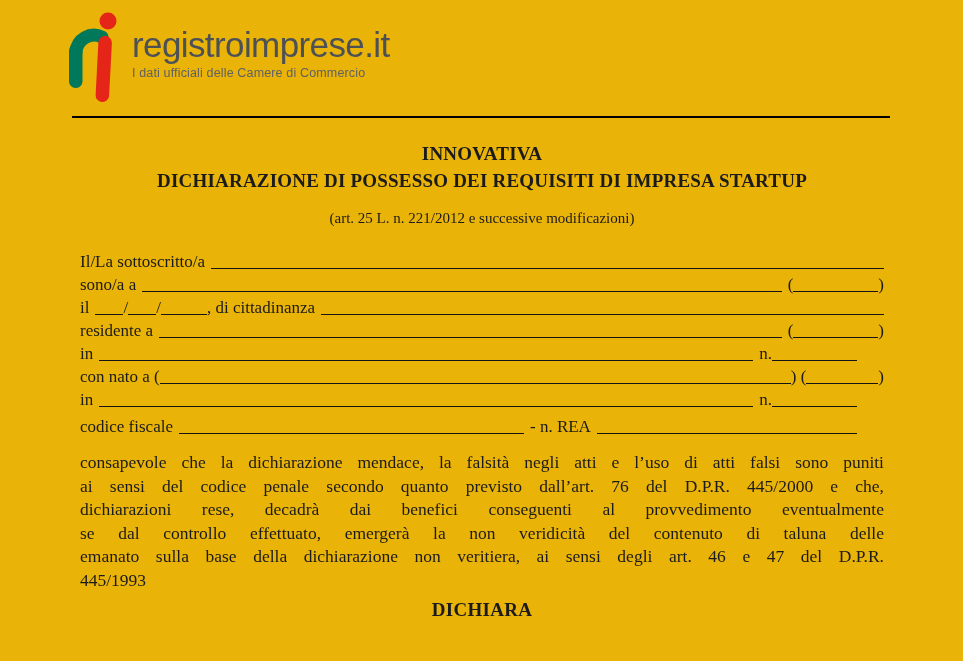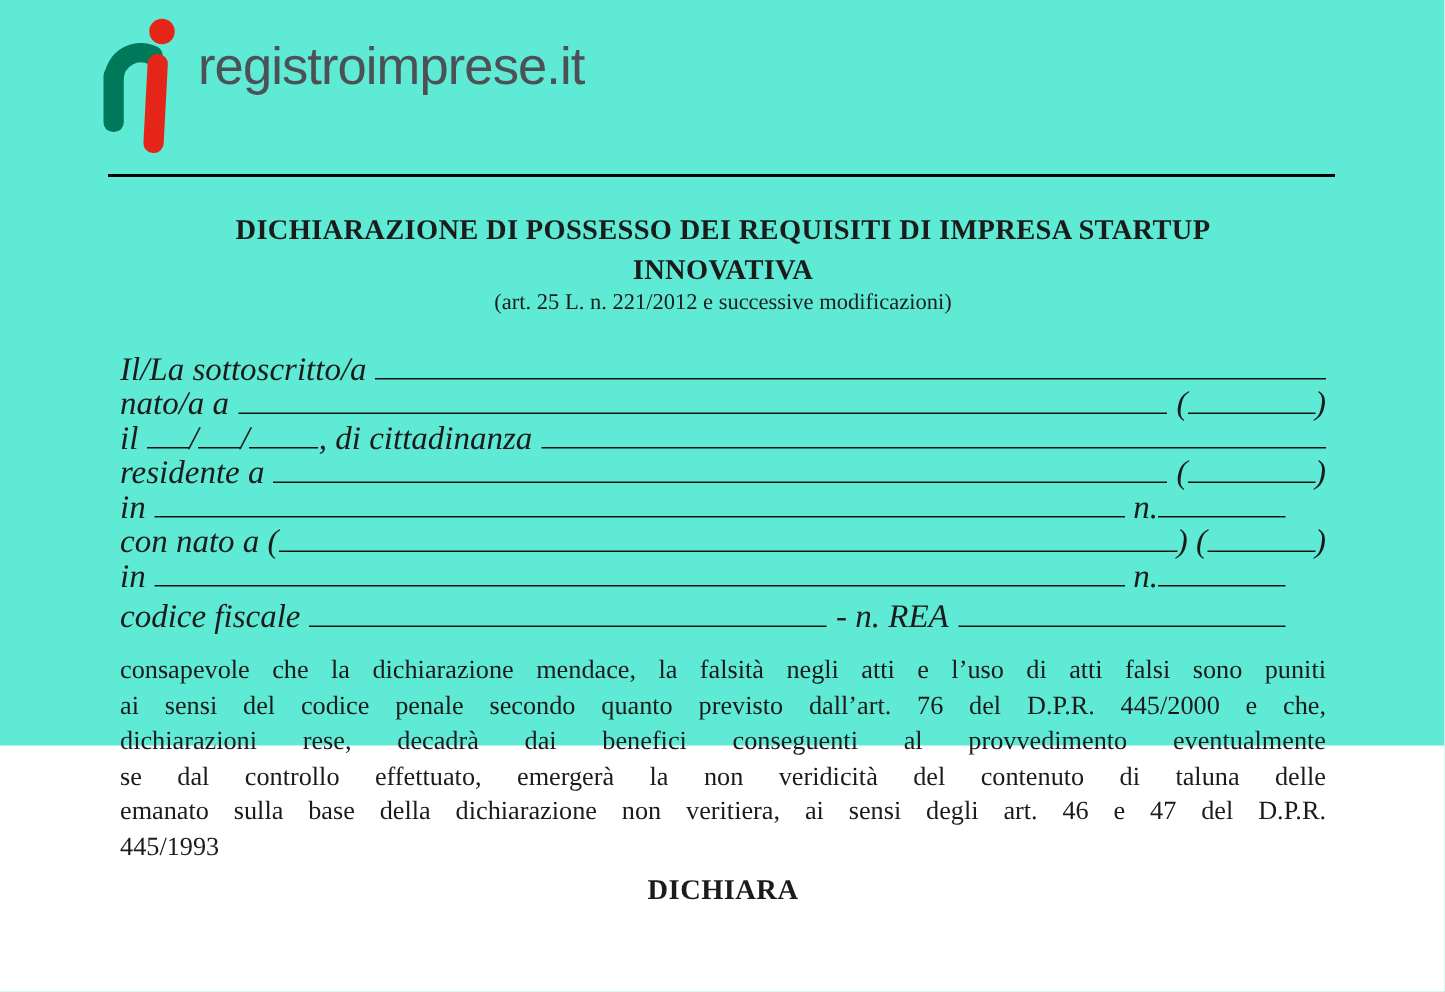--- a/index.html
+++ b/index.html
@@ -1,37 +1,37 @@
 <!DOCTYPE html>
 <html><head>
 <meta charset="utf-8">
 <style>
   html,body{margin:0;padding:0;background:#ffffff;}
   body{
     width:963px;height:661px;overflow:hidden;
     font-family:"Liberation Serif",serif;color:#1b1b1b;
     -webkit-font-smoothing:antialiased;
   }
-  .page{position:relative;width:963px;height:497px;background:#5eead4;}
+  .page{position:relative;width:963px;height:661px;background:#eab308;}
 
   
   .logo{position:absolute;left:66px;top:10px;display:flex;align-items:flex-start;}
   .logo-mark{display:block;flex:0 0 auto;}
   .logo-text{margin-left:12px;font-family:"Liberation Sans",sans-serif;}
   .wordmark{font-size:35px;line-height:38px;color:#4c5156;letter-spacing:-0.6px;margin-top:16px;}
   .tagline{font-size:12.5px;line-height:15px;color:#5e6163;margin-top:2px;letter-spacing:0.15px;}
 
   .rule{position:absolute;left:72px;top:116px;width:818px;height:0;border:none;border-top:2px solid #000;margin:0;}
 
   
   .content{position:absolute;left:80px;top:136px;width:804px;}
   .title{font-weight:bold;font-size:19px;line-height:27px;text-align:center;margin-top:4px;letter-spacing:0.2px;}
-  .subtitle{font-size:15px;text-align:center;margin-top:0;}
+  .subtitle{font-size:15px;text-align:center;margin-top:16px;}
 
-  .form{margin-top:22px;font-size:22px;font-style:italic;}
+  .form{margin-top:22px;font-size:17px;}
   .row{display:flex;align-items:flex-end;height:23px;white-space:nowrap;}
   .lbl{line-height:21px;}
   .blank{border-bottom:1.5px solid #141414;height:2px;margin-bottom:3px;flex:0 0 auto;}
   .grow{flex:1 1 auto;}
   .sp{margin-left:6px;}
   .w-prov{width:85px;}
   .w-dd{width:28px;}
   .w-yy{width:46px;}
   .w-n{width:85px;}
   .w-cf{width:345px;}
@@ -58,42 +58,43 @@
 
   <div class="logo">
     <svg class="logo-mark" width="54" height="96" viewBox="0 0 54 96" aria-hidden="true">
       <circle cx="42" cy="11" r="8.5" fill="#E42517"></circle>
       <path d="M10 42 A18 18 0 0 1 36 27" fill="none" stroke="#00795A" stroke-width="13" stroke-linecap="round"></path>
       <rect x="3" y="34" width="13.5" height="44" rx="6.5" fill="#00795A"></rect>
       <rect x="31" y="26" width="13.5" height="66" rx="6.5" fill="#E42517" transform="rotate(3 38 59)"></rect>
     </svg>
     <div class="logo-text">
       <div class="wordmark">registroimprese.it</div>
+      <div class="tagline">I dati ufficiali delle Camere di Commercio</div>
     </div>
   </div>
 
   <hr class="rule">
 
   <div class="content">
 
     <div class="title">
+      <div>INNOVATIVA</div>
       <div>DICHIARAZIONE DI POSSESSO DEI REQUISITI DI IMPRESA STARTUP</div>
-      <div>INNOVATIVA</div>
     </div>
     <div class="subtitle">(art. 25 L. n. 221/2012 e successive modificazioni)</div>
 
     <div class="form">
 
       <div class="row">
         <span class="lbl">Il/La sottoscritto/a</span>
         <span class="blank grow sp"></span>
       </div>
 
       <div class="row">
-        <span class="lbl">nato/a a</span>
+        <span class="lbl">sono/a a</span>
         <span class="blank grow sp"></span>
         <span class="lbl sp">(</span>
         <span class="blank w-prov"></span>
         <span class="lbl">)</span>
       </div>
 
       <div class="row">
         <span class="lbl">il</span>
         <span class="blank w-dd sp"></span>
         <span class="lbl">/</span>

